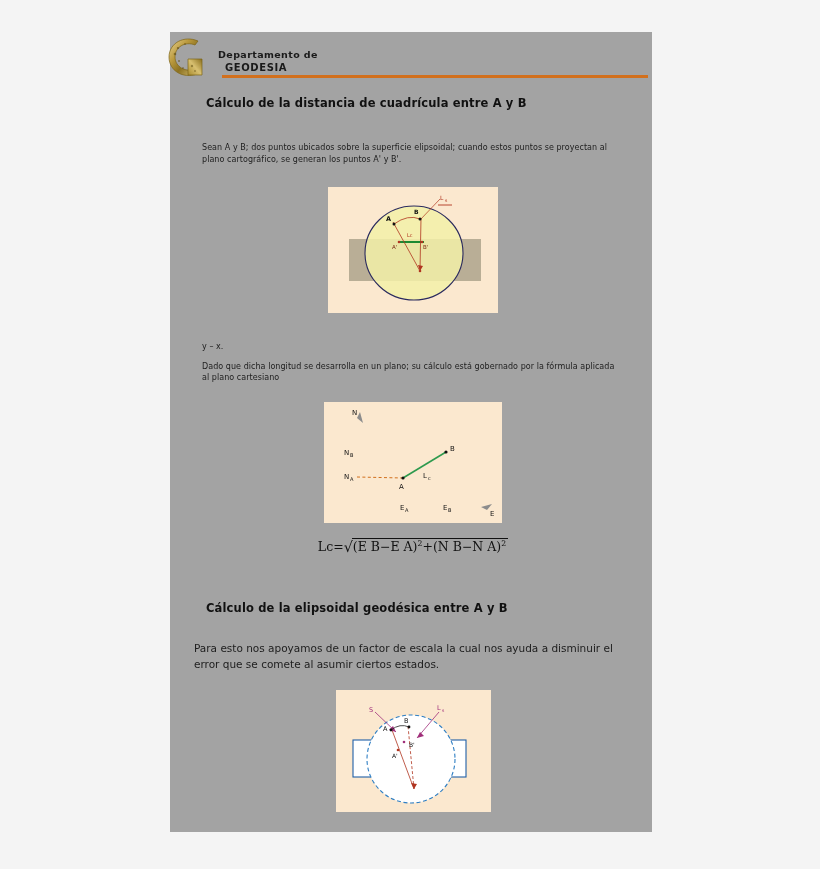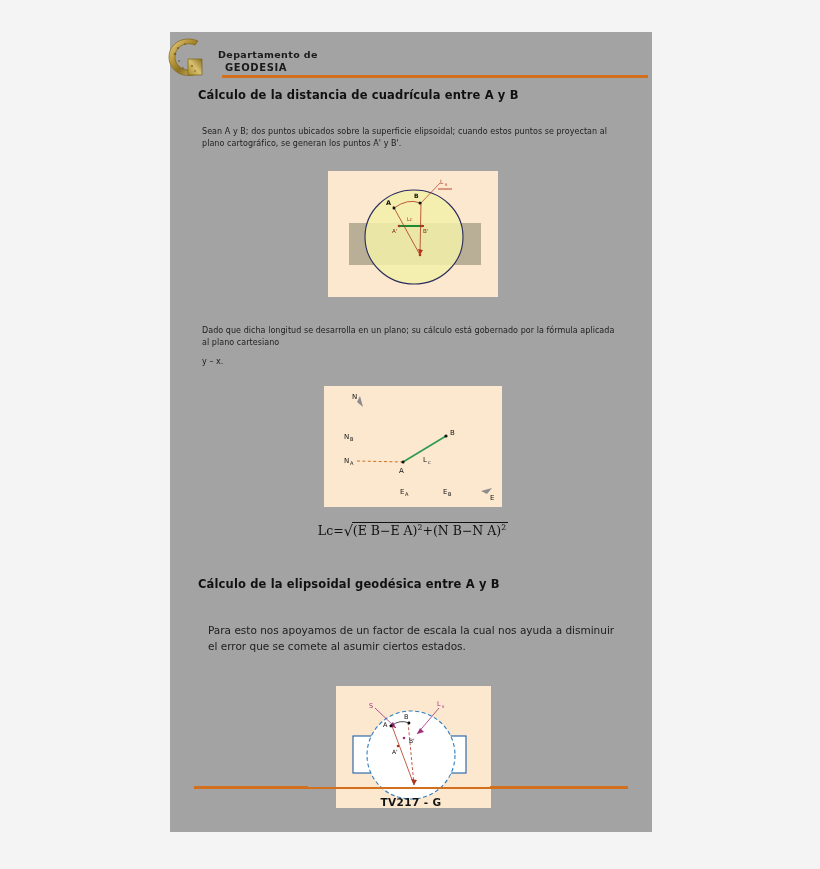--- a/index.html
+++ b/index.html
@@ -65,37 +65,37 @@
 
   
   #content {
     position: absolute;
     left: 24px;
     top: 52px;
     width: 438px;
   }
 
   h1.sec-title {
-    margin: 4px;
+    margin: 12px;
     font-family: "DejaVu Sans", sans-serif;
     font-size: 11.5px;
     font-weight: bold;
     color: #111111;
     letter-spacing: 0.15px;
   }
   p.body-text {
     margin: 8px;
     font-family: "DejaVu Sans", sans-serif;
     font-size: 8px;
     color: #1d1d1d;
     line-height: 11.5px;
     letter-spacing: 0.05px;
   }
   p.body-text-lg {
-    margin: 14px;
+    margin: 0;
     font-family: "DejaVu Sans", sans-serif;
     font-size: 10.5px;
     color: #1d1d1d;
     line-height: 16px;
   }
 
   .sp-1 { height: 12px; }
 
   
   .figure-wrap { text-align: center; }
@@ -242,22 +242,22 @@
           <text x="95" y="62" font-family="DejaVu Sans, sans-serif" font-size="5.5" fill="#7b2314">B'</text>
           <text x="79" y="50" font-family="DejaVu Sans, sans-serif" font-size="5" fill="#b03520">Lc</text>
           <text x="112" y="13" font-family="DejaVu Sans, sans-serif" font-size="6" fill="#b03520">L</text>
           <text x="117" y="15" font-family="DejaVu Sans, sans-serif" font-size="4.5" fill="#b03520">s</text>
         </svg>
       </div>
     </div>
 
     <div style="height:16px"></div>
 
+    <p class="body-text">y – x.</p>
     <p class="body-text">Dado que dicha longitud se desarrolla en un plano; su cálculo está gobernado por la fórmula aplicada al plano cartesiano</p>
-    <p class="body-text">y – x.</p>
 
     <div style="height:10px"></div>
 
     <div class="figure-wrap">
       <div class="fig" id="fig2">
         <svg width="178" height="121" viewBox="0 0 178 121">
           <rect x="0" y="0" width="178" height="121" fill="#fbe8cf"></rect>
 
           <text x="28" y="13" font-family="DejaVu Sans, sans-serif" font-size="7" fill="#111">N</text>
           <path d="M36,10 L39,21 L33,16 Z" fill="#8c8c8c"></path>
@@ -339,22 +339,14 @@
           <text x="47" y="41" font-family="DejaVu Sans, sans-serif" font-size="6.5" fill="#111">A</text>
           <text x="68" y="33" font-family="DejaVu Sans, sans-serif" font-size="6.5" fill="#111">B</text>
           <text x="73" y="57" font-family="DejaVu Sans, sans-serif" font-size="6" fill="#111">B'</text>
           <text x="56" y="68" font-family="DejaVu Sans, sans-serif" font-size="6" fill="#111">A'</text>
         </svg>
       </div>
     </div>
 
   </div>
 
-  <div id="footer">
-    <div id="footer-bars">
-      <div class="bar" id="fbar-a"></div>
-      <div class="bar" id="fbar-b"></div>
-      <div class="bar" id="fbar-c"></div>
-    </div>
-    <div id="footer-title">TV217 - G</div>
-  </div>
 
 </div>
 
 </body></html>

